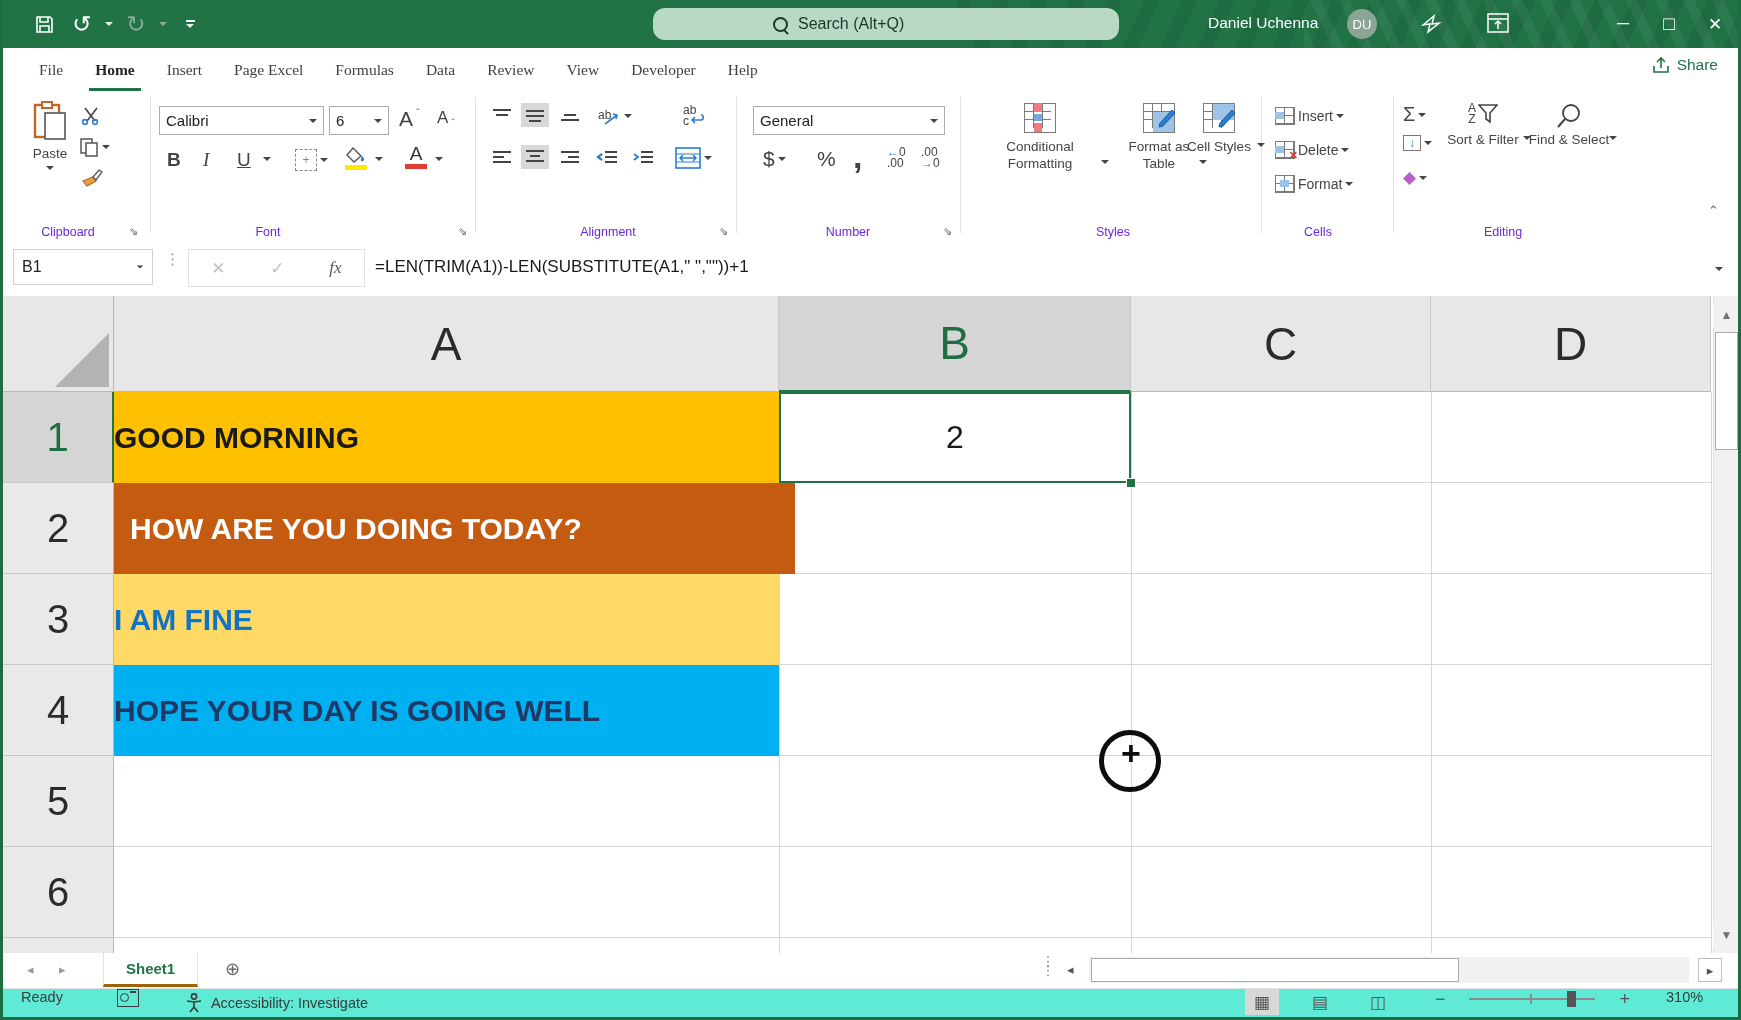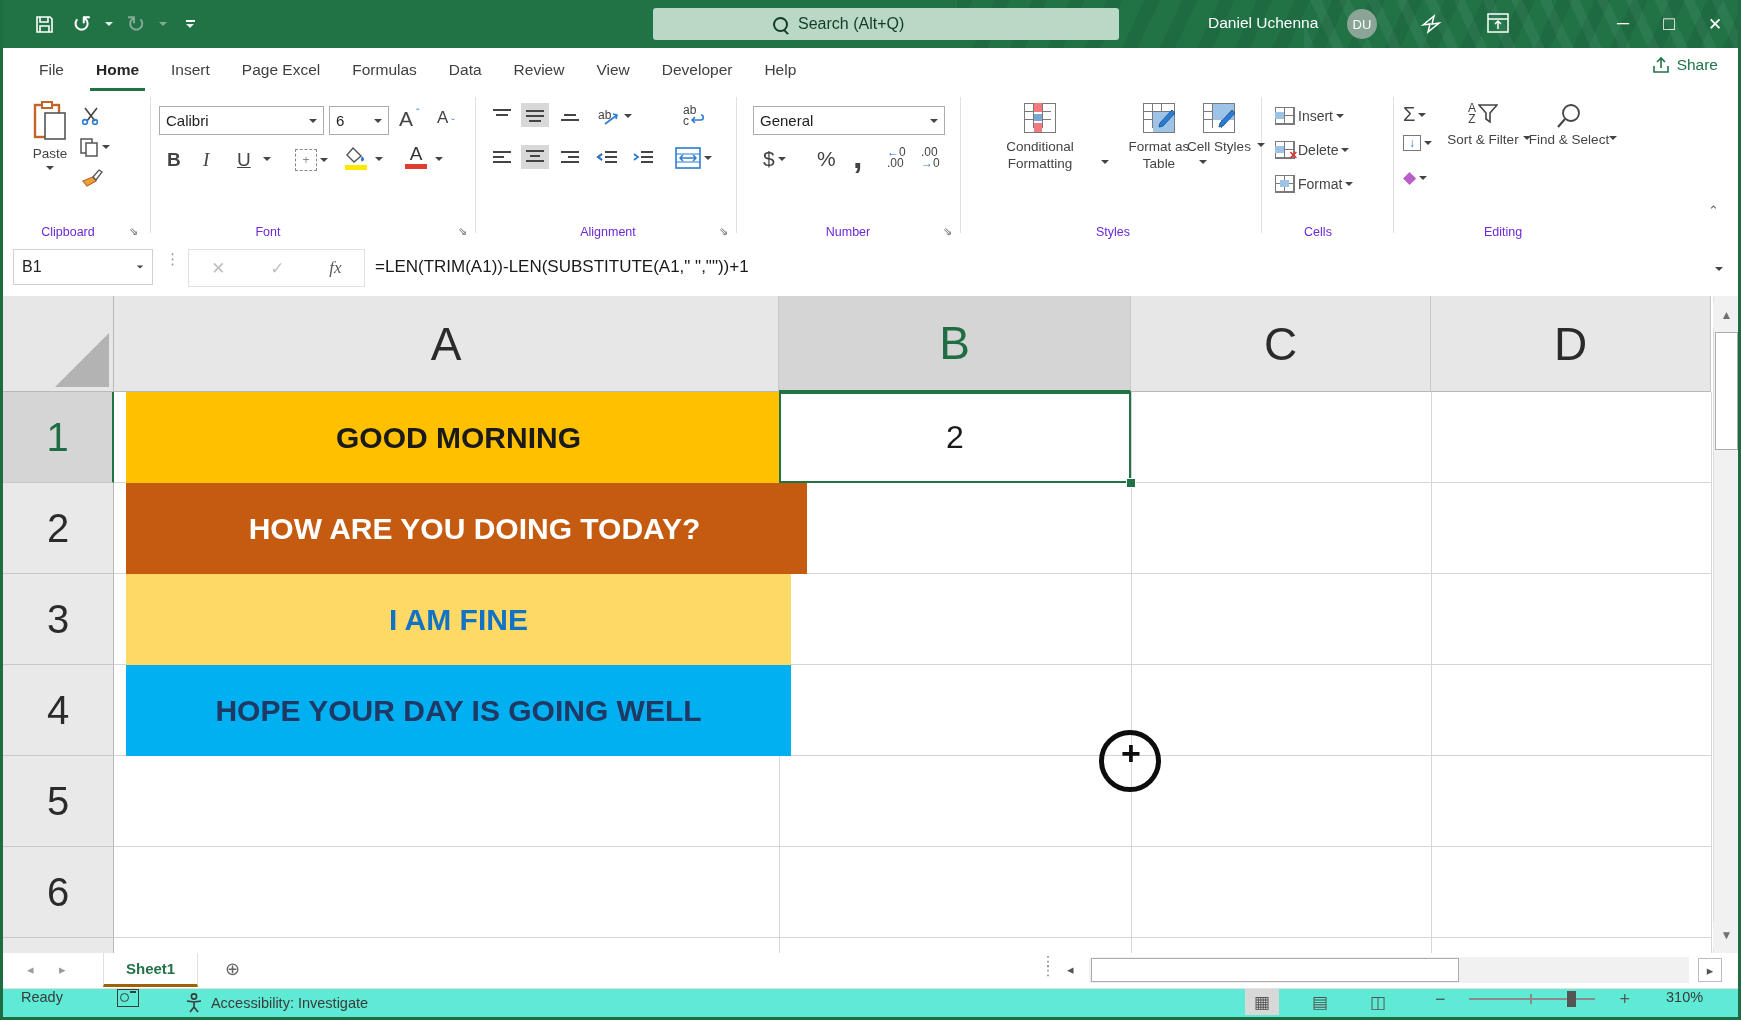--- a/index.html
+++ b/index.html
@@ -10,21 +10,21 @@
   
   #titlebar{left:0;top:0;width:100%;height:48px;background:#217346;color:#fff;}
   #titlebar .deco1{left:55%;top:0;width:45%;height:48px;
      background:repeating-linear-gradient(115deg,rgba(0,0,0,.08) 0 14px,transparent 14px 34px);}
   #titlebar .deco2{left:75%;top:0;width:25%;height:48px;
      background:repeating-linear-gradient(65deg,rgba(255,255,255,.05) 0 10px,transparent 10px 26px);}
   .qa-btn{width:30px;height:30px;display:flex;align-items:center;justify-content:center;color:#fff;font-size:19px;}
   .caret{width:0;height:0;border-left:4px solid transparent;border-right:4px solid transparent;border-top:4px solid #444;display:inline-block;}
   .caret.w{border-top-color:#e6f0ea;}
   .caret.dim{border-top-color:#86ab94;}
-  #searchbox{left:650px;top:8px;width:466px;height:32px;background:#b9d8c6;border-radius:3px;color:#133b26;font-size:16px;display:flex;align-items:center;gap:10px;padding-left:120px;box-sizing:border-box;}
+  #searchbox{left:650px;top:8px;width:466px;height:32px;background:#b9d8c6;border-radius:12px;color:#133b26;font-size:16px;display:flex;align-items:center;gap:10px;padding-left:120px;box-sizing:border-box;}
   .mag{width:11px;height:11px;border:2px solid #133b26;border-radius:50%;position:relative;display:inline-block;}
   .mag:after{content:"";position:absolute;width:2px;height:6px;background:#133b26;left:10px;top:10px;transform:rotate(-45deg);}
   #avatar{left:1344px;top:9px;width:30px;height:30px;border-radius:50%;background:#8aa496;color:#fff;font-size:13px;display:flex;align-items:center;justify-content:center;}
   .winbtn{width:46px;height:48px;display:flex;align-items:center;justify-content:center;font-size:17px;color:#fff;}
   
   #tabsrow{left:0;top:48px;width:100%;height:43px;background:#fff;border-bottom:1px solid #e3e3e3;}
   .rtab{height:43px;display:flex;align-items:center;padding:0 16px;font-size:15.5px;color:#404040;position:relative;}
   .rtab.active{font-weight:bold;color:#262626;}
   .rtab.active:after{content:"";position:absolute;left:10px;right:10px;bottom:0;height:3px;background:#217346;}
   #share{right:20px;top:56px;color:#217346;font-size:15.5px;display:flex;gap:7px;align-items:center;}
@@ -46,21 +46,21 @@
   #namebox{left:10px;top:6px;width:140px;height:36px;border:1px solid #d0d0d0;font-size:16px;color:#222;display:flex;align-items:center;justify-content:space-between;padding:0 8px;box-sizing:border-box;}
   #fxzone{left:185px;top:6px;width:175px;height:36px;border:1px solid #e2e2e2;display:flex;align-items:center;justify-content:space-around;color:#b5b5b5;font-size:17px;}
   #formula{left:372px;top:6px;width:1320px;height:36px;display:flex;align-items:center;font-size:17px;color:#1a1a1a;}
   
   #grid{left:0;top:294px;width:1741px;height:659px;background:#fff;}
   .colhdr{position:absolute;top:2px;height:96px;background:#e7e7e7;display:flex;align-items:center;justify-content:center;font-size:46px;color:#2b2b2b;border-right:1px solid #c8c8c8;border-bottom:1px solid #b9b9b9;box-sizing:border-box;}
   .colhdr.sel{background:#d5d5d5;color:#1f6e43;border-bottom:2px solid #217346;}
   .rowhdr{position:absolute;left:0;width:111px;background:#e9e9e9;display:flex;align-items:center;justify-content:center;font-size:40px;color:#2b2b2b;border-bottom:1px solid #c8c8c8;border-right:1px solid #b9b9b9;box-sizing:border-box;}
   .rowhdr.sel{background:#d5d5d5;color:#1f6e43;border-right:2px solid #217346;}
   .gl{position:absolute;background:#d6d6d6;}
-  .cellA{position:absolute;left:111px;width:665px;height:91px;display:flex;align-items:center;justify-content:center;font-weight:bold;font-size:30px;margin-left:12px;}
+  .cellA{position:absolute;left:111px;width:665px;height:91px;display:flex;align-items:center;font-weight:bold;font-size:30px;}
   
   .sb-track{background:#f1f1f1;border-left:1px solid #e0e0e0;}
   .sb-btn{background:#f1f1f1;color:#707070;font-size:12px;display:flex;align-items:center;justify-content:center;}
   .sb-thumb{background:#fff;border:1px solid #ababab;box-sizing:border-box;}
   
   #sheetbar{left:0;top:953px;width:100%;height:35px;background:#fff;border-bottom:1px solid #e1e1e1;font-size:15px;color:#444;}
   #tab-sheet1{left:100px;top:0;height:34px;padding:0 22px;background:#fff;border-right:1px solid #e1e1e1;border-left:1px solid #e1e1e1;color:#217346;font-weight:bold;display:flex;align-items:center;border-bottom:3px solid #a16207;box-sizing:border-box;}
   
   #statusbar{left:0;top:988px;width:100%;height:32px;background:#5eead4;border-top:1px solid #e1e1e1;color:#3b3b3b;font-size:14.5px;display:flex;box-sizing:border-box;border-bottom:3px solid #1e6c41;gap:14px;}
   .viewbtn{width:34px;height:26px;display:flex;align-items:center;justify-content:center;font-size:17px;color:#555;}
@@ -111,21 +111,21 @@
         </svg>
     </div>
     <div class="abs flex" style="right:0;top:0;">
       <div class="winbtn">─</div>
       <div class="winbtn" style="font-size:19px;">□</div>
       <div class="winbtn">✕</div>
     </div>
   </div>
 
   <div id="tabsrow" class="abs">
-    <div class="flex" style="padding-left:20px;height:43px;">
+    <div class="flex" style="padding-left:20px;height:43px;font-family:Liberation Serif, serif;">
       <div class="rtab">File</div>
       <div class="rtab active">Home</div>
       <div class="rtab">Insert</div>
       <div class="rtab">Page Excel</div>
       <div class="rtab">Formulas</div>
       <div class="rtab">Data</div>
       <div class="rtab">Review</div>
       <div class="rtab">View</div>
       <div class="rtab">Developer</div>
       <div class="rtab">Help</div>

